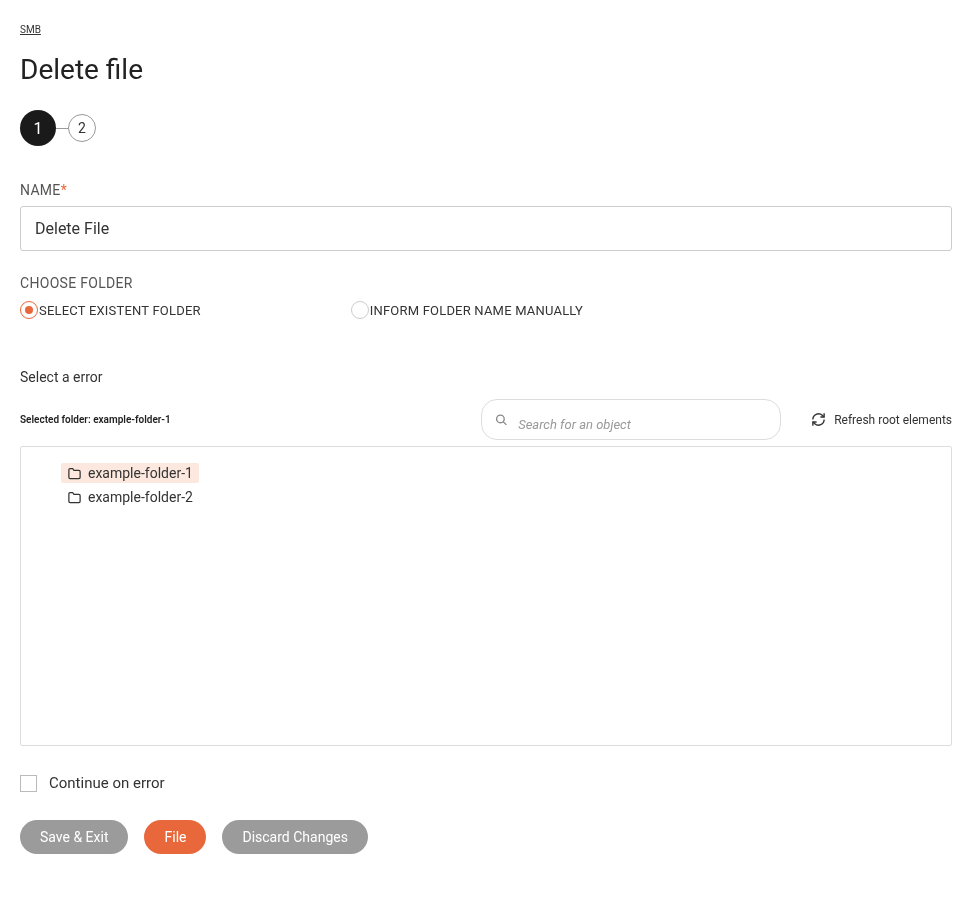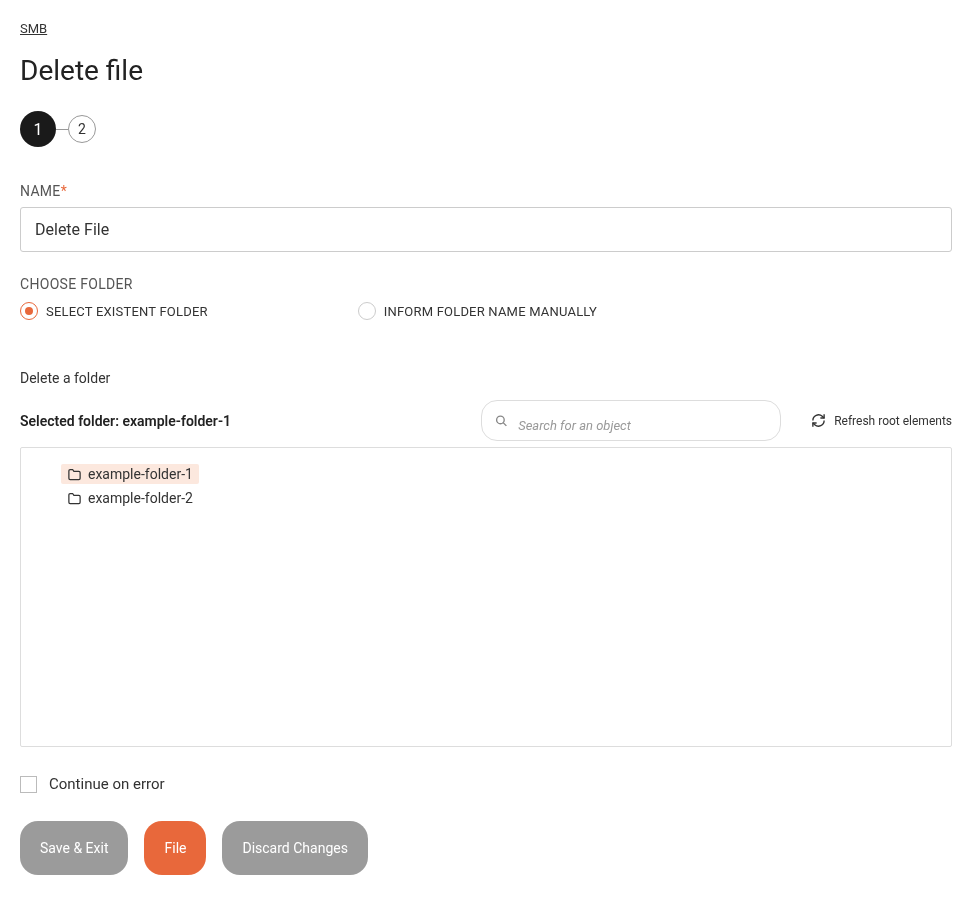--- a/index.html
+++ b/index.html
@@ -8,21 +8,21 @@
       padding: 0;
     }
     body {
       font-family: -apple-system, BlinkMacSystemFont, "Segoe UI", Roboto, Helvetica, Arial, sans-serif;
       background: #ffffff;
       color: #333;
       padding: 20px;
       font-size: 14px;
     }
     .breadcrumb {
-      font-size: 13px;
+      font-size: 10px;
       text-decoration: underline;
       color: #333;
       cursor: pointer;
       display: inline-block;
       margin-bottom: 18px;
     }
     .page-title {
       font-size: 28px;
       font-weight: 400;
       color: #222;
@@ -82,21 +82,21 @@
       font-family: inherit;
     }
     .radio-group {
       display: flex;
       gap: 150px;
       margin-top: 10px;
     }
     .radio-item {
       display: flex;
       align-items: center;
-      gap: 8px;
+      gap: 1px;
       cursor: pointer;
       justify-content: center;
     }
     .radio-outer {
       width: 18px;
       height: 18px;
       border-radius: 50%;
       border: 1px solid #ccc;
       display: flex;
       align-items: center;
@@ -125,21 +125,21 @@
       color: #333;
       margin-bottom: 14px;
     }
     .folder-toolbar {
       display: flex;
       align-items: center;
       gap: 30px;
       margin-bottom: 6px;
     }
     .selected-folder {
-      font-size: 14px;
+      font-size: 10px;
       color: #222;
       font-weight: 600;
       flex: 1;
     }
     .selected-folder-label {
       font-weight: 600;
     }
     .search-wrapper {
       position: relative;
       width: 300px;
@@ -212,21 +212,21 @@
     }
     .checkbox-label {
       font-size: 15px;
       color: #333;
     }
     .button-row {
       display: flex;
       gap: 16px;
     }
     .btn {
-      padding: 19px 20px;
+      padding: 9px 20px;
       border: none;
       border-radius: 18px;
       font-size: 14px;
       cursor: pointer;
       font-family: inherit;
       color: #fff;
     }
     .btn-secondary {
       background: #9b9b9b;
     }
@@ -269,21 +269,21 @@
       <span class="radio-label">SELECT EXISTENT FOLDER</span>
     </div>
     <div class="radio-item">
       <div class="radio-outer"></div>
       <span class="radio-label">INFORM FOLDER NAME MANUALLY</span>
     </div>
   </div>
 </div>
 
 <div class="select-folder-section">
-  <div class="select-folder-heading">Delete a folder</div>
+  <div class="select-folder-heading">Select a error</div>
 
   <div class="folder-toolbar">
     <div class="selected-folder">
       <span class="selected-folder-label">Selected folder: </span><span>example-folder-1</span>
     </div>
     <div class="search-wrapper">
       <span class="search-icon">
         <svg width="13" height="13" viewBox="0 0 24 24" fill="none" stroke="currentColor" stroke-width="2.5">
           <circle cx="10" cy="10" r="7"></circle>
           <line x1="21" y1="21" x2="15" y2="15"></line>

